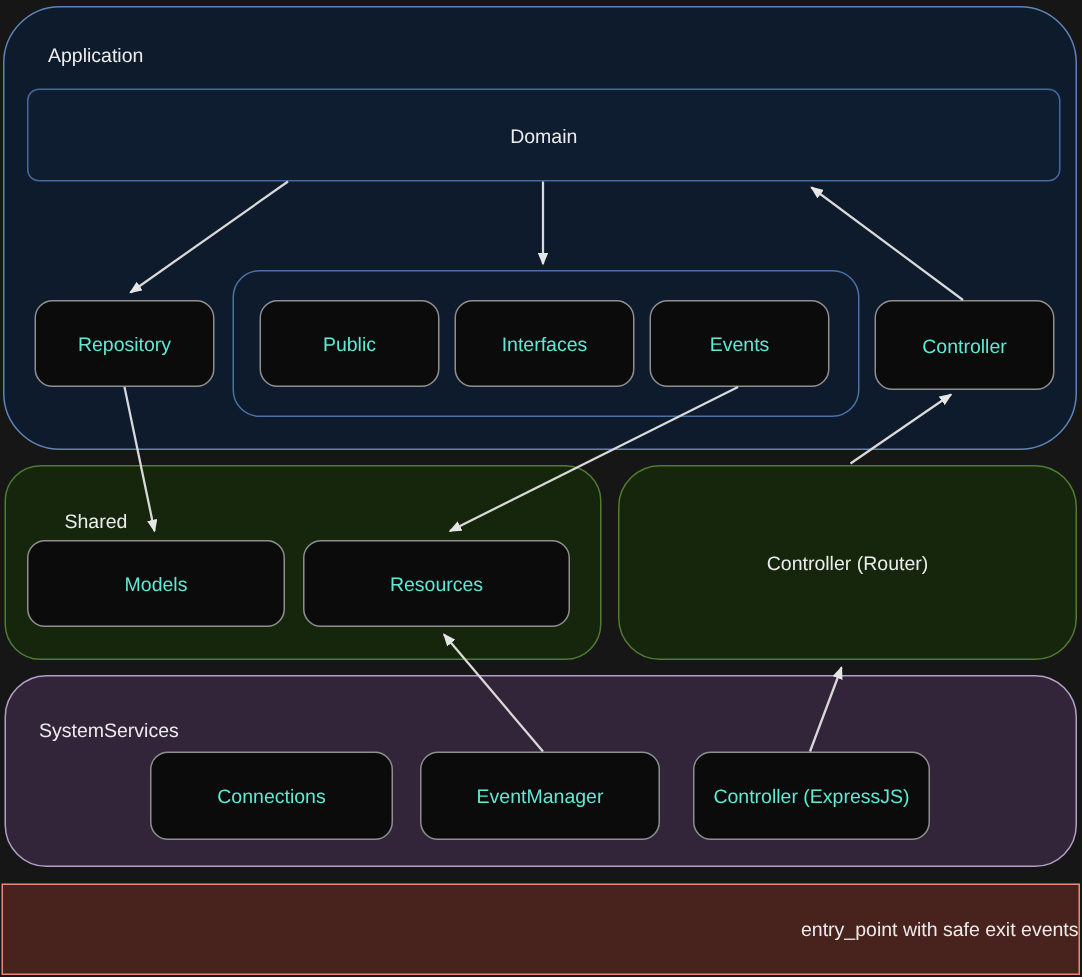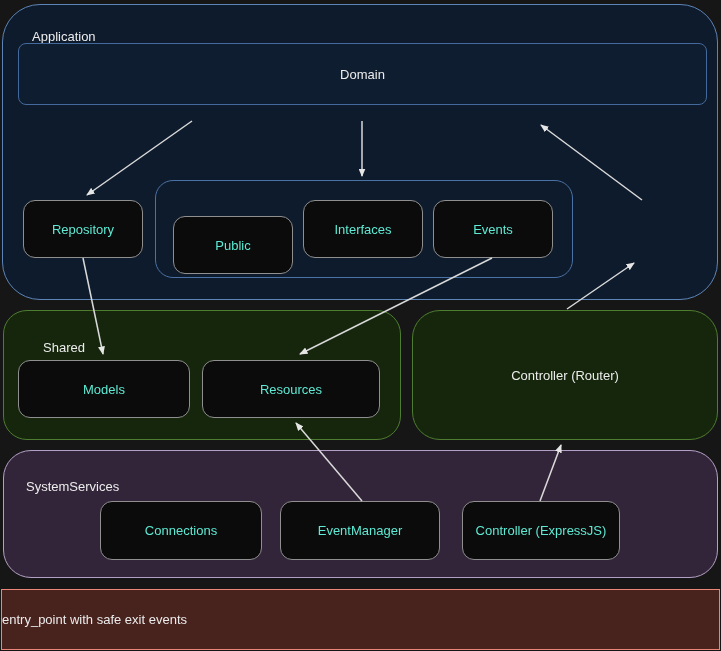--- a/index.html
+++ b/index.html
@@ -26,21 +26,21 @@
     border: 1.5px solid #5d84b7;
     border-radius: 38px;
   }
   .inner-group {
     left: 155px; top: 180px; width: 418px; height: 98px;
     background: #0e1b2c;
     border: 1px solid #4a72a5;
     border-radius: 18px;
   }
   .domain-box {
-    left: 18px; top: 43px; width: 689px; height: 62px;
+    left: 18px; top: 59px; width: 689px; height: 62px;
     background: #0f1d30;
     border: 1px solid #44699c;
     border-radius: 8px;
     display: flex; align-items: center; justify-content: center;
     font-size: 13px;
   }
   .shared-container {
     left: 3px; top: 310px; width: 398px; height: 130px;
     background: #15260c;
     border: 1px solid #4e7c31;
@@ -57,21 +57,21 @@
   .services-container {
     left: 3px; top: 450px; width: 715px; height: 128px;
     background: #322539;
     border: 1px solid #b4a0c6;
     border-radius: 28px;
   }
   .entry-bar {
     left: 1px; top: 589px; width: 719px; height: 61px;
     background: #48221d;
     border: 1.5px solid #ec8579;
-    display: flex; align-items: center; justify-content: flex-start;
+    display: flex; align-items: center; justify-content: flex-end;
     font-size: 13px;
   }
 
   .node {
     position: absolute; box-sizing: border-box;
     background: #0b0b0b;
     border: 1px solid #8f8f8f;
     border-radius: 12px;
     display: flex; align-items: center; justify-content: center;
     font-size: 13px;
@@ -101,32 +101,35 @@
   <div class="container domain-box">
     <span>Domain</span>
   </div>
 
   <div class="container inner-group"></div>
 
   <div class="node" style="left: 23px; top: 200px; width: 120px; height: 58px;">
     <span>Repository</span>
   </div>
 
-  <div class="node" style="left: 173px; top: 216px; width: 120px; height: 58px;">
+  <div class="node" style="left: 173px; top: 200px; width: 120px; height: 58px;">
     <span>Public</span>
   </div>
 
   <div class="node" style="left: 303px; top: 200px; width: 120px; height: 58px;">
     <span>Interfaces</span>
   </div>
 
   <div class="node" style="left: 433px; top: 200px; width: 120px; height: 58px;">
     <span>Events</span>
   </div>
 
+  <div class="node" style="left: 583px; top: 200px; width: 120px; height: 60px;">
+    <span>Controller</span>
+  </div>
 
   <div class="container shared-container">
     <span class="container-label" style="left: 39px; top: 29px;">Shared</span>
   </div>
 
   <div class="node" style="left: 18px; top: 360px; width: 172px; height: 58px;">
     <span>Models</span>
   </div>
 
   <div class="node" style="left: 202px; top: 360px; width: 178px; height: 58px; align-items: center;">

